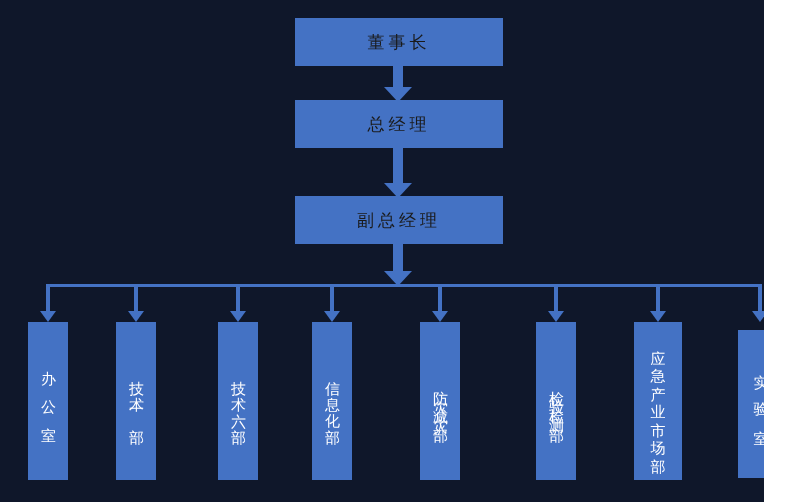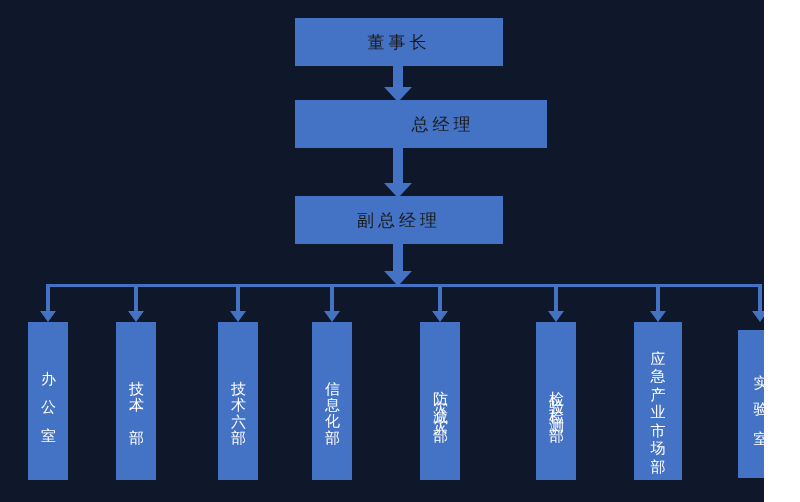--- a/index.html
+++ b/index.html
@@ -14,21 +14,21 @@
   
   .top-box{
     position:absolute;
     left:295px;width:208px;height:48px;
     background:#4472C4;
     color:#1a1a1a;
     display:flex;align-items:center;justify-content:center;
     font-size:17px;letter-spacing:4px;
   }
   .top-box.chairman{top:18px;}
-  .top-box.gm{top:100px;padding-left:44px;}
+  .top-box.gm{top:100px;}
   .top-box.dgm{top:196px;text-align:center;}
 
   
   .arrow-block{
     position:absolute;
     width:28px;
     display:flex;flex-direction:column;align-items:center;
     left:384px;
   }
   .arrow-block .stem{width:10px;background:#4472C4;flex:1;}

